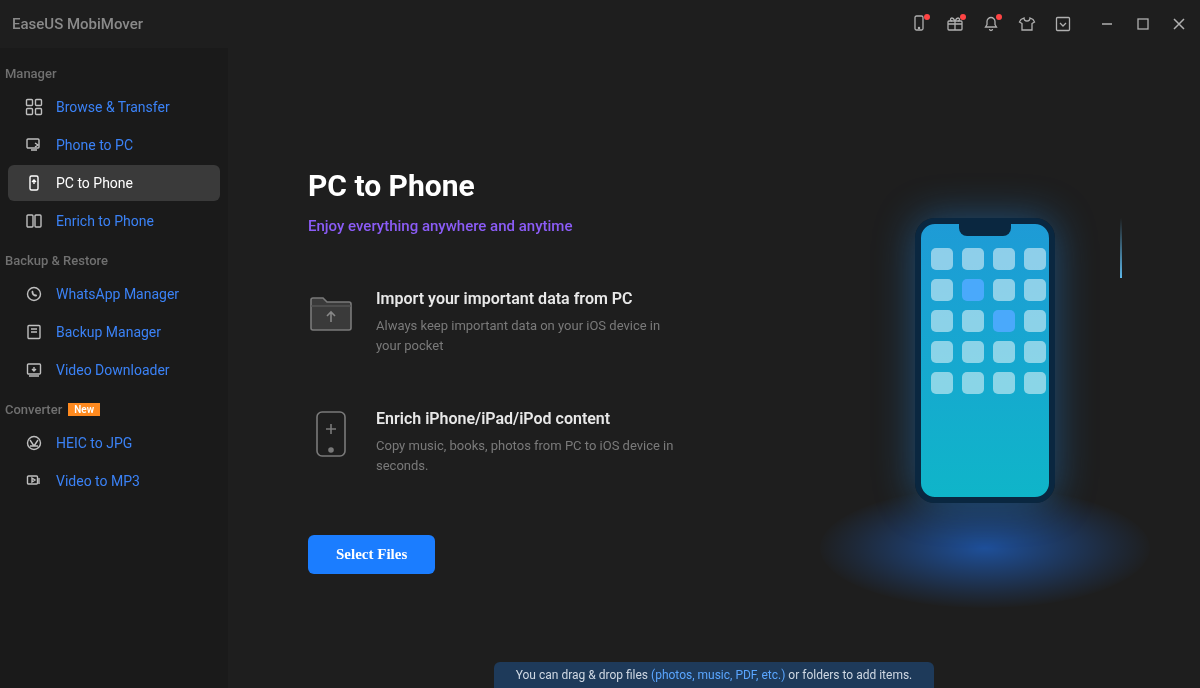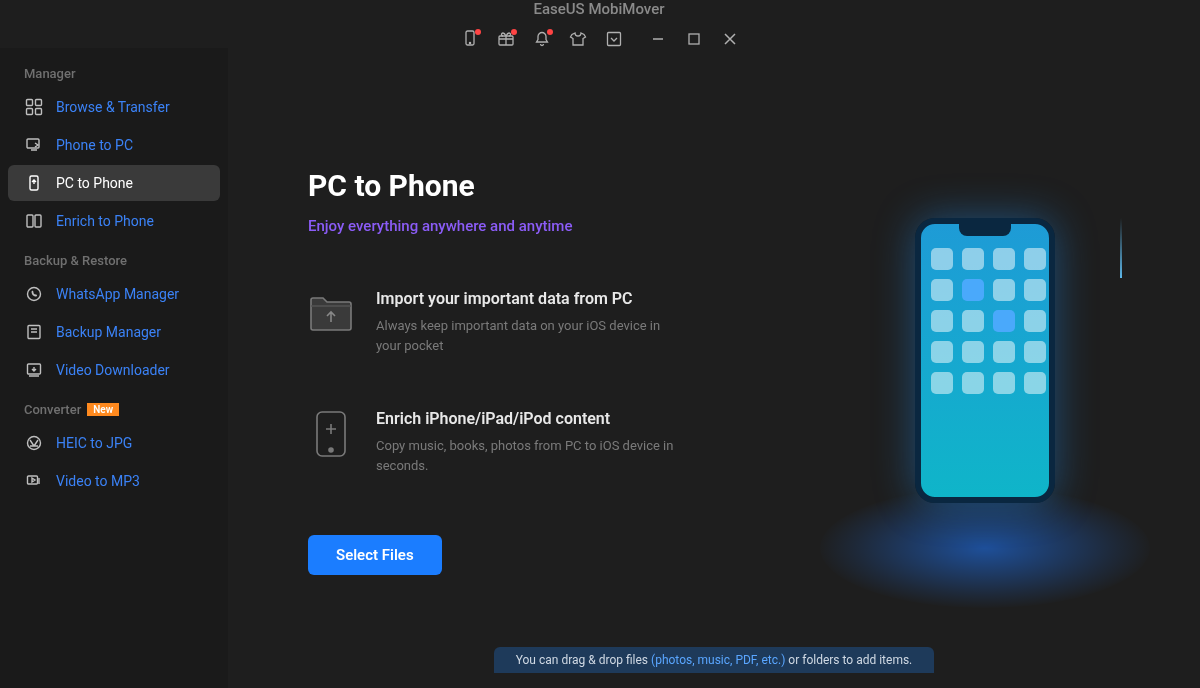--- a/index.html
+++ b/index.html
@@ -1,63 +1,63 @@
 <!DOCTYPE html>
 <html><head>
 <meta charset="utf-8">
 <style>
 * { margin: 0; padding: 0; box-sizing: border-box; font-family: -apple-system, BlinkMacSystemFont, "Segoe UI", Roboto, sans-serif; }
 body { width: 1200px; height: 688px; background: #1e1e1e; color: #e0e0e0; overflow: hidden; position: relative; }
 
 
-.titlebar { height: 48px; display: flex; align-items: center; justify-content: space-between; padding: 0 14px 0 12px; flex-direction: column; }
+.titlebar { height: 48px; display: flex; align-items: center; justify-content: space-between; padding: 0 14px 0 12px; }
 .titlebar .title { color: #8a8a8a; font-size: 15px; font-weight: 500; }
 .titlebar .controls { display: flex; align-items: center; gap: 18px; }
 .titlebar .controls .ctl { width: 18px; height: 18px; display: flex; align-items: center; justify-content: center; color: #b0b0b0; position: relative; cursor: pointer; }
 .titlebar .controls .ctl.dot::after { content:""; position:absolute; top:-1px; right:-2px; width:6px; height:6px; background:#ff4444; border-radius:50%; }
 .titlebar .win-controls { display:flex; align-items:center; gap:22px; margin-left:10px; }
 .titlebar .win-controls .wctl { width:14px; height:14px; display:flex; align-items:center; justify-content:center; color:#b0b0b0; cursor:pointer; }
 
 
 .app { display:flex; height: calc(688px - 48px); }
 .sidebar { width: 228px; background:#1a1a1a; padding-top:6px; }
 .main { flex:1; background:#1e1e1e; position:relative; padding:0 0 0 0; }
 
 
-.section-label { color:#707070; font-size:13px; font-weight:500; padding:12px 16px 6px 24px; display:flex; align-items:center; gap:6px;}
+.section-label { color:#707070; font-size:13px; font-weight:500; padding:12px 16px 6px 5px; display:flex; align-items:center; gap:6px;}
 .nav-item { display:flex; align-items:center; gap:12px; padding:8px 16px 8px 16px; margin:2px 8px; border-radius:6px; color:#3b82f6; font-size:14px; cursor:pointer; }
 .nav-item.active { background:#3a3a3a; color:#fff; }
 .nav-item .nicon { width:20px; height:20px; display:flex; align-items:center; justify-content:center; color:#bfbfbf; }
 .nav-item.active .nicon { color:#fff; }
 .badge-new { background:#ff8a1f; color:#fff; font-size:10px; padding:1px 6px; border-radius:0; font-weight:600; }
 
 
 .content { padding: 120px 0 0 80px; width: 540px; }
 .h1 { font-size: 30px; font-weight:700; color:#fff; }
 .sub { font-size:15px; color:#8b5cf6; margin-top:14px; font-weight:500; }
 
 .feature { display:flex; gap:22px; margin-top:54px; align-items:flex-start; }
 .feature .ficon { width:46px; height:50px; display:flex; align-items:center; justify-content:center; }
 .feature .ftext .ft { font-size:16px; font-weight:600; color:#e8e8e8; }
 .feature .ftext .fd { font-size:13px; color:#7a7a7a; margin-top:8px; line-height:1.5; max-width:300px; }
 
-.select-btn { margin-top:60px; background:#1b7dff; color:#fff; border:none; padding:11px 28px; border-radius:6px; font-size:15px; font-weight:600; cursor:pointer; }
+.select-btn { margin-top:60px; background:#1b7dff; color:#fff; border:none; padding:11px 28px; border-radius:6px; font-size:15px; font-weight:600; cursor:pointer;font-family:Liberation Serif, serif; }
 
 
 .phone-wrap { position:absolute; right:50px; top:170px; width:330px; height:420px; pointer-events:none; }
 .platform { position:absolute; bottom:30px; left:0; width:330px; height:120px; background: radial-gradient(ellipse at center, rgba(30,120,255,0.55) 0%, rgba(30,120,255,0.12) 55%, rgba(30,120,255,0) 72%); border-radius:50%; }
 .phone { position:absolute; left:95px; top:0px; width:140px; height:285px; background: linear-gradient(180deg,#1e9bd6 0%, #0fb5c9 100%); border-radius:20px; border:6px solid #0a2740; box-shadow: 0 0 40px rgba(30,150,255,0.4); }
 .notch { position:absolute; top:0; left:50%; transform:translateX(-50%); width:52px; height:12px; background:#0a2740; border-radius:0 0 8px 8px; }
 .apps { position:absolute; top:24px; left:10px; right:10px; display:grid; grid-template-columns:repeat(4,1fr); gap:9px; }
 .apps .a { width:22px; height:22px; border-radius:5px; background:rgba(255,255,255,0.5); }
 .apps .a.b { background:rgba(80,170,255,0.9); }
 .beam { position:absolute; right:28px; top:0px; width:2px; height:60px; background:linear-gradient(180deg, rgba(100,200,255,0) 0%, rgba(100,200,255,0.9) 100%); }
 
 
-.hint { position:absolute; bottom:15px; left:50%; transform:translateX(-50%); background:#1e3a5a; color:#cfd8e3; font-size:12px; padding:6px 0px; border-radius:6px 6px 0 0; width:440px; text-align:center; }
+.hint { position:absolute; bottom:0px; left:50%; transform:translateX(-50%); background:#1e3a5a; color:#cfd8e3; font-size:12px; padding:6px 0px; border-radius:6px 6px 0 0; width:440px; text-align:center; }
 .hint .hl { color:#5aa6ff; }
 
 svg { display:block; }
 </style>
 </head>
 <body>
 
 <div class="titlebar">
   <div class="title">EaseUS MobiMover</div>
   <div class="controls">

